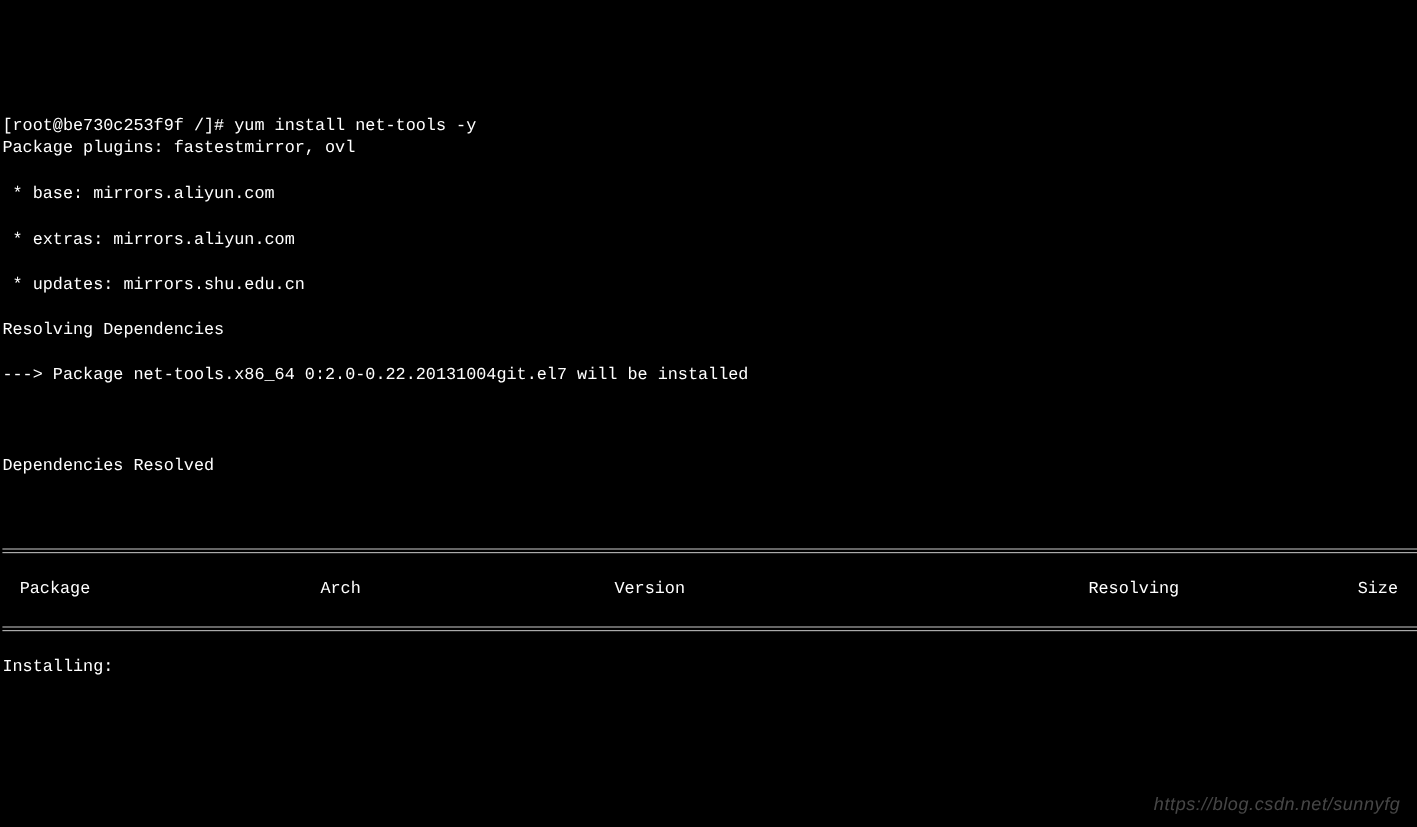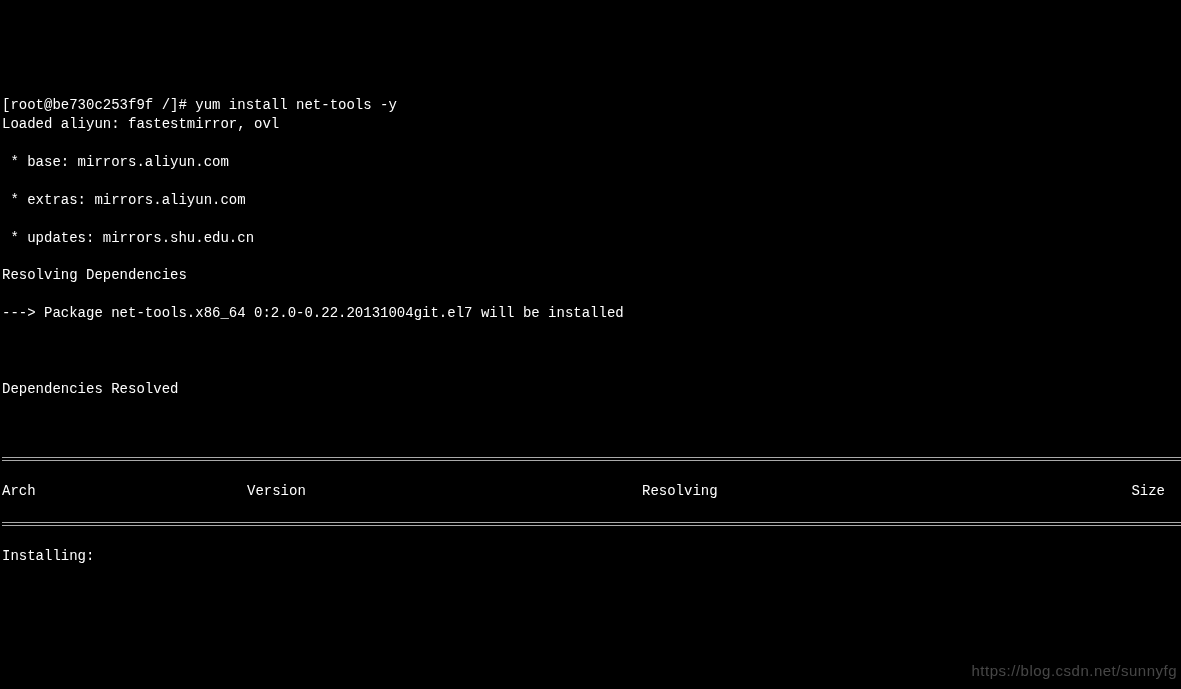--- a/index.html
+++ b/index.html
@@ -20,54 +20,56 @@
     }
     .hr-double {
       border: none;
       border-top: 1px solid #aaa;
       border-bottom: 1px solid #aaa;
       height: 4px;
       margin: 2px 0;
     }
     .watermark {
       position: absolute;
-      right: 4px;
+      right: 14px;
       bottom: 8px;
       color: rgba(200,200,200,0.35);
       font-family: Arial, sans-serif;
       font-size: 15px;
       letter-spacing: 0.5px;
+      font-style: italic;
     }
     .row {
       display: flex;
     }
     .col-pkg { width: 265px; padding-left: 6px; }
     .col-arch { width: 245px; }
     .col-ver { width: 395px; }
     .col-repo { width: 205px; }
     .col-size { flex: 1; text-align: right; padding-right: 16px; }
   </style>
 </head>
 <body>
 
 
 
 <div class="terminal">
 <span>[root@be730c253f9f /]# </span><span>yum install net-tools -y</span>
-<div>Loaded aliyun: fastestmirror, ovl</div>
+<div>Package plugins: fastestmirror, ovl</div>
 <div> * base: mirrors.aliyun.com</div>
 <div> * extras: mirrors.aliyun.com</div>
 <div> * updates: mirrors.shu.edu.cn</div>
 <div>Resolving Dependencies</div>
 <div>---&gt; Package net-tools.x86_64 0:2.0-0.22.20131004git.el7 will be installed</div>
 <div> </div>
 <div>Dependencies Resolved</div>
 <div> </div>
 <hr class="hr-double">
 <div class="row">
+  <div class="col-pkg"> Package</div>
   <div class="col-arch">Arch</div>
   <div class="col-ver">Version</div>
   <div class="col-repo">Resolving</div>
   <div class="col-size">Size</div>
 </div>
 <hr class="hr-double">
 <div>Installing:</div>
 
 
 

